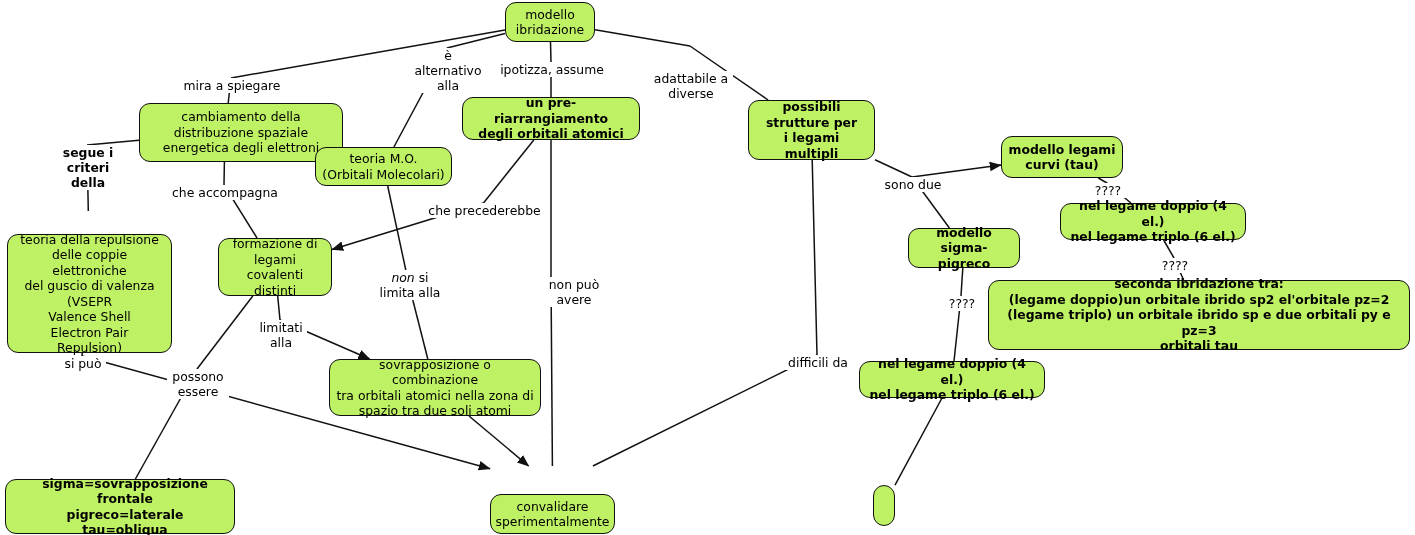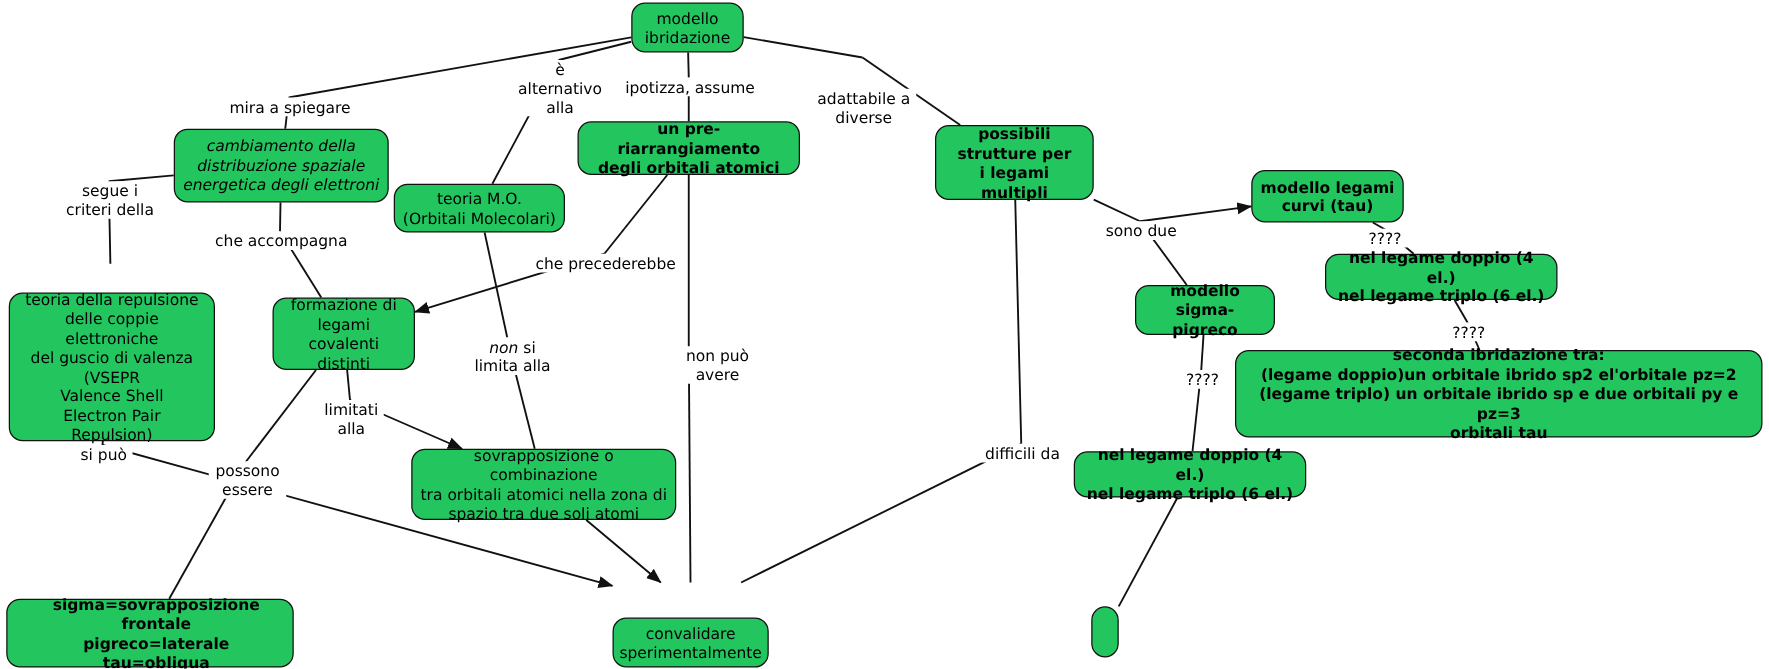--- a/index.html
+++ b/index.html
@@ -19,21 +19,21 @@
     position: absolute;
     left: 0;
     top: 0;
     width: 1415px;
     height: 535px;
     pointer-events: none;
   }
   .node {
     position: absolute;
     box-sizing: border-box;
-    background: #22c55e;
+    background: #bef264;
     border: 1.4px solid #111111;
     border-radius: 11px;
     display: flex;
     align-items: center;
     justify-content: center;
     text-align: center;
     color: #000000;
     font-size: 12.4px;
     line-height: 15.5px;
     padding: 2px 6px;
@@ -107,21 +107,21 @@
         <line x1="252.8" y1="296.0" x2="197.0" y2="369.0"></line>
         <line x1="197.0" y1="369.0" x2="135.4" y2="479.0"></line>
         <line x1="84.3" y1="330.0" x2="82.0" y2="356.0"></line>
         <line x1="82.0" y1="356.0" x2="490.0" y2="468.7" marker-end="url(#arrowhead)"></line>
         <line x1="469.0" y1="416.0" x2="528.6" y2="466.0" marker-end="url(#arrowhead)"></line>
       </g>
   </svg>
   <div id="node-layer">
       <div class="node" style="left: 505px; top: 2px; width: 90px; height: 40px;">modello
 ibridazione</div>
-      <div class="node" style="left: 139px; top: 103px; width: 172px; height: 59px; font-style: italic;">cambiamento della
+      <div class="node" style="left: 139px; top: 103px; width: 204px; height: 59px;">cambiamento della
 distribuzione spaziale
 energetica degli elettroni</div>
       <div class="node" style="left: 315px; top: 147px; width: 137px; height: 39px;">teoria M.O.
 (Orbitali Molecolari)</div>
       <div class="node bold" style="left: 462px; top: 97px; width: 178px; height: 43px;">un pre-riarrangiamento
 degli orbitali atomici</div>
       <div class="node bold" style="left: 748px; top: 100px; width: 127px; height: 60px;">possibili
 strutture per
 i legami multipli</div>
       <div class="node" style="left: 7px; top: 211px; width: 165px; height: 119px; margin-top: 23px;">teoria della repulsione
@@ -157,21 +157,21 @@
       <div class="node pill" style="left: 873px; top: 485px; width: 22px; height: 41px;"></div>
     </div>
   <div id="label-layer">
       <div class="link-label" style="left: 176px; top: 78px; width: 110px;">mira a spiegare</div>
       <div class="link-label" style="left: 413px; top: 48px; width: 68px;">è
 alternativo
 alla</div>
       <div class="link-label" style="left: 493px; top: 62px; width: 116px;">ipotizza, assume</div>
       <div class="link-label" style="left: 649px; top: 46px; width: 82px; margin-top: 25px;">adattabile a
 diverse</div>
-      <div class="link-label" style="left: 47px; top: 145px; width: 80px;">segue i
+      <div class="link-label" style="left: 47px; top: 145px; width: 80px; font-weight: bold;">segue i
 criteri della</div>
       <div class="link-label" style="left: 165px; top: 185px; width: 118px;">che accompagna</div>
       <div class="link-label" style="left: 421px; top: 203px; width: 125px;">che precederebbe</div>
       <div class="link-label" style="left: 373px; top: 270px; width: 72px;"><em>non</em> si<br>limita alla</div>
       <div class="link-label" style="left: 495px; top: 277px; width: 60px; margin-left: 48px;">non può
 avere</div>
       <div class="link-label" style="left: 879px; top: 177px; width: 66px;">sono due</div>
       <div class="link-label" style="left: 1090px; top: 183px; width: 34px;">????</div>
       <div class="link-label" style="left: 1157px; top: 258px; width: 34px;">????</div>
       <div class="link-label" style="left: 944px; top: 296px; width: 34px;">????</div>

